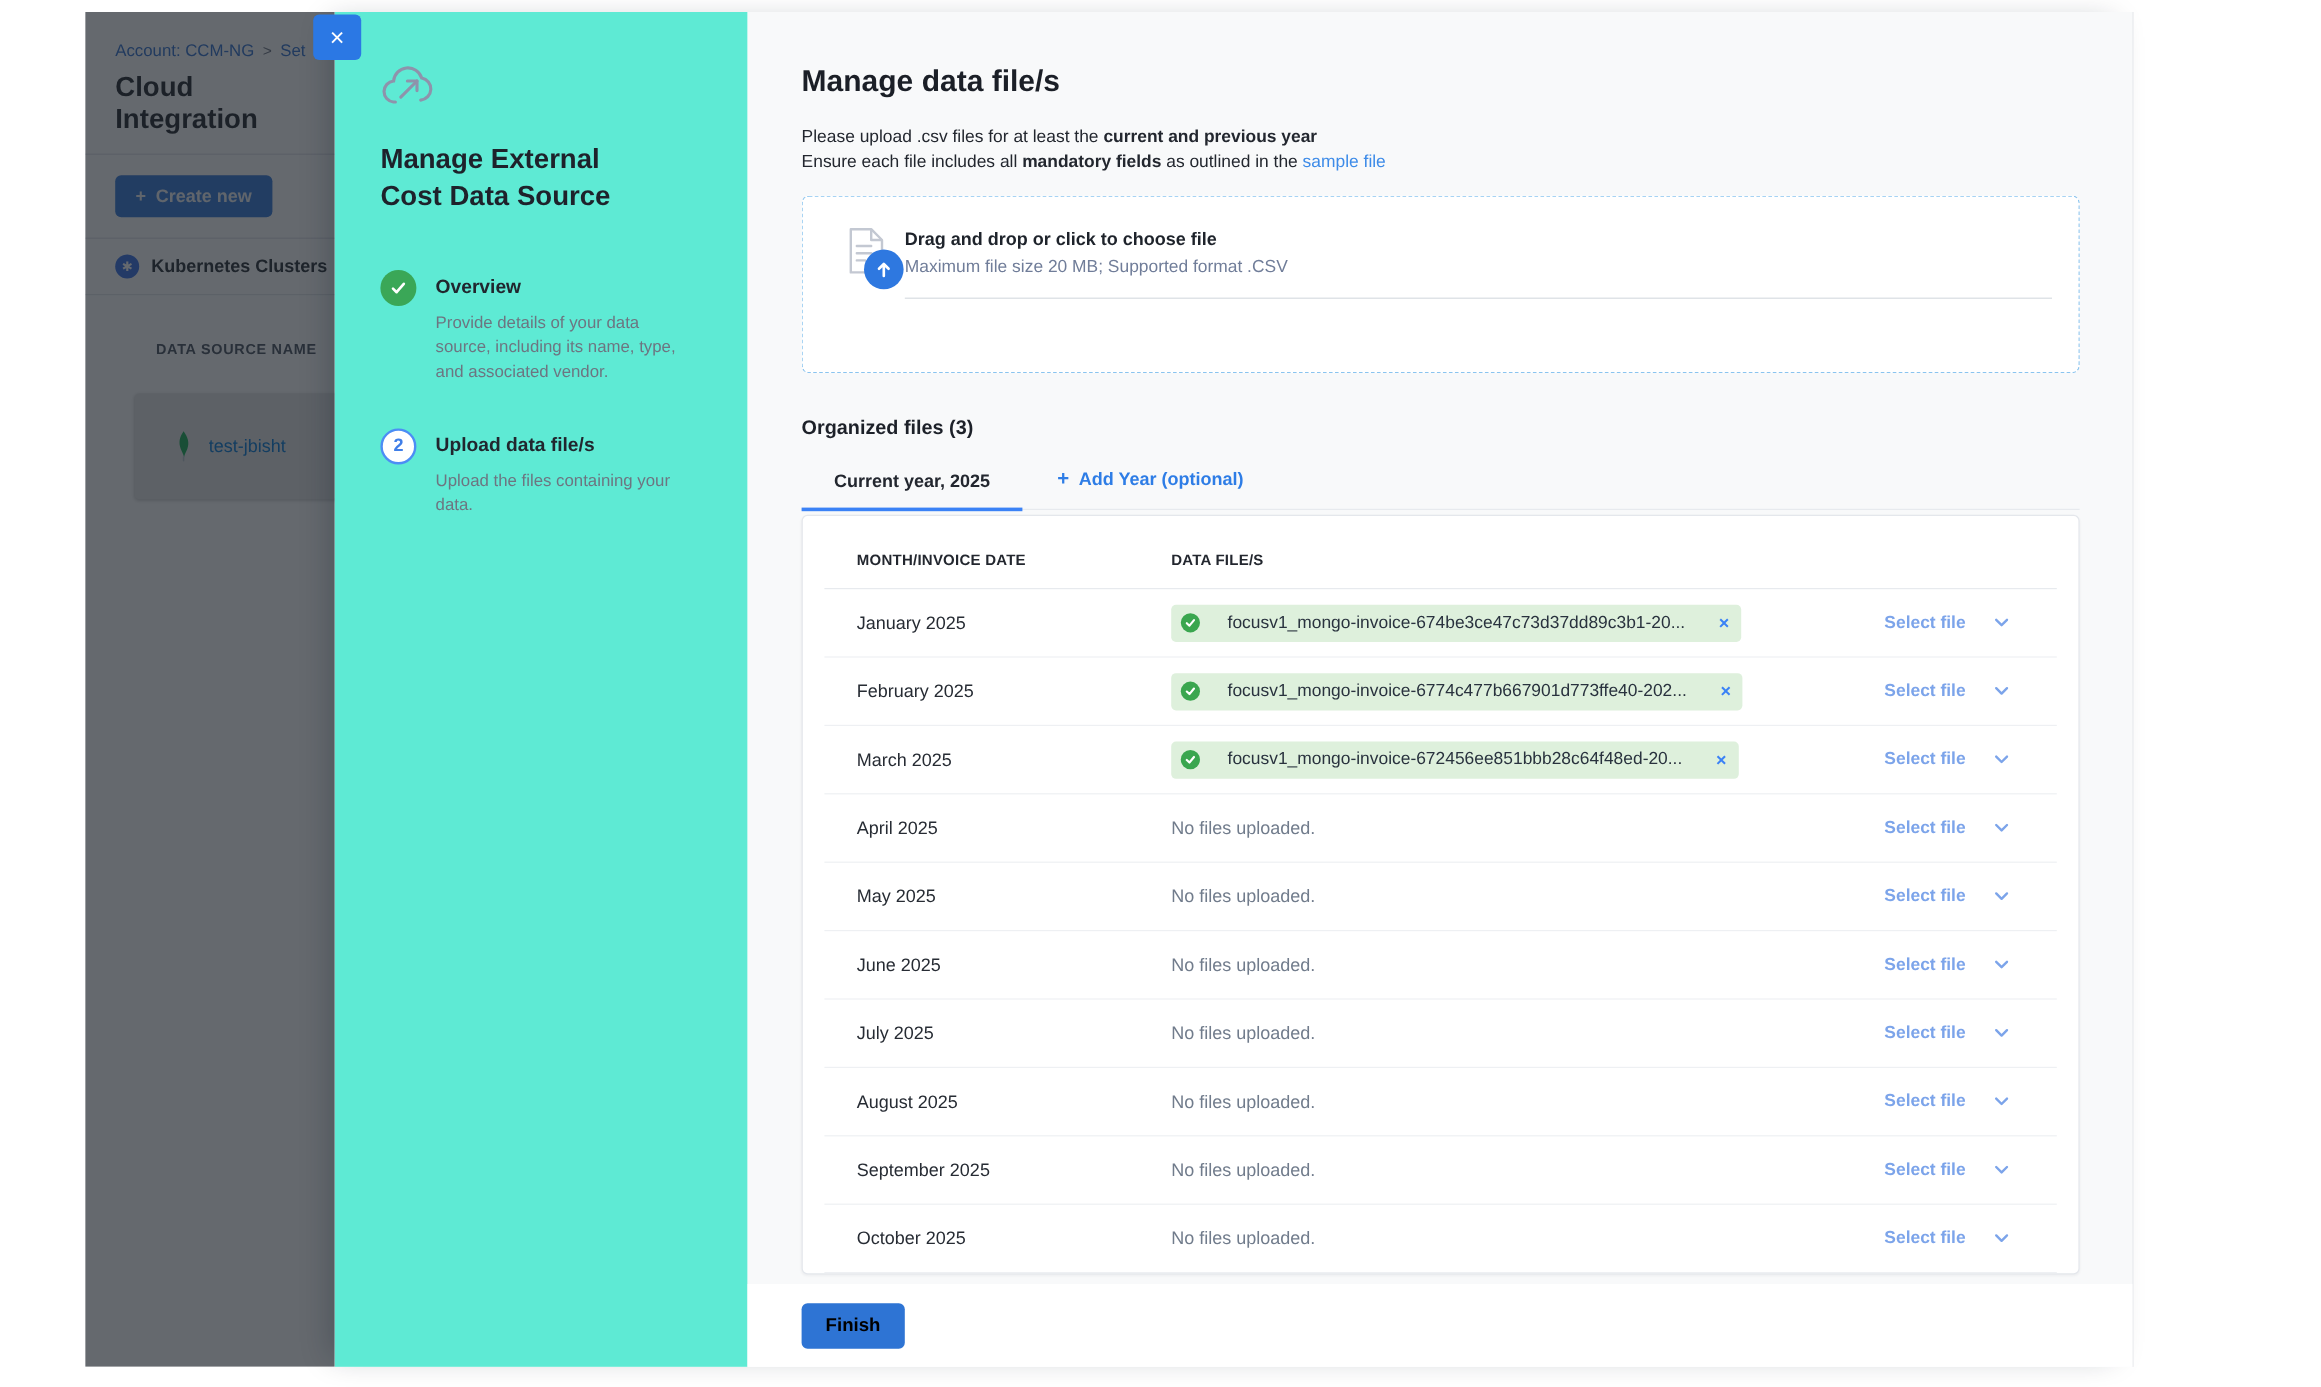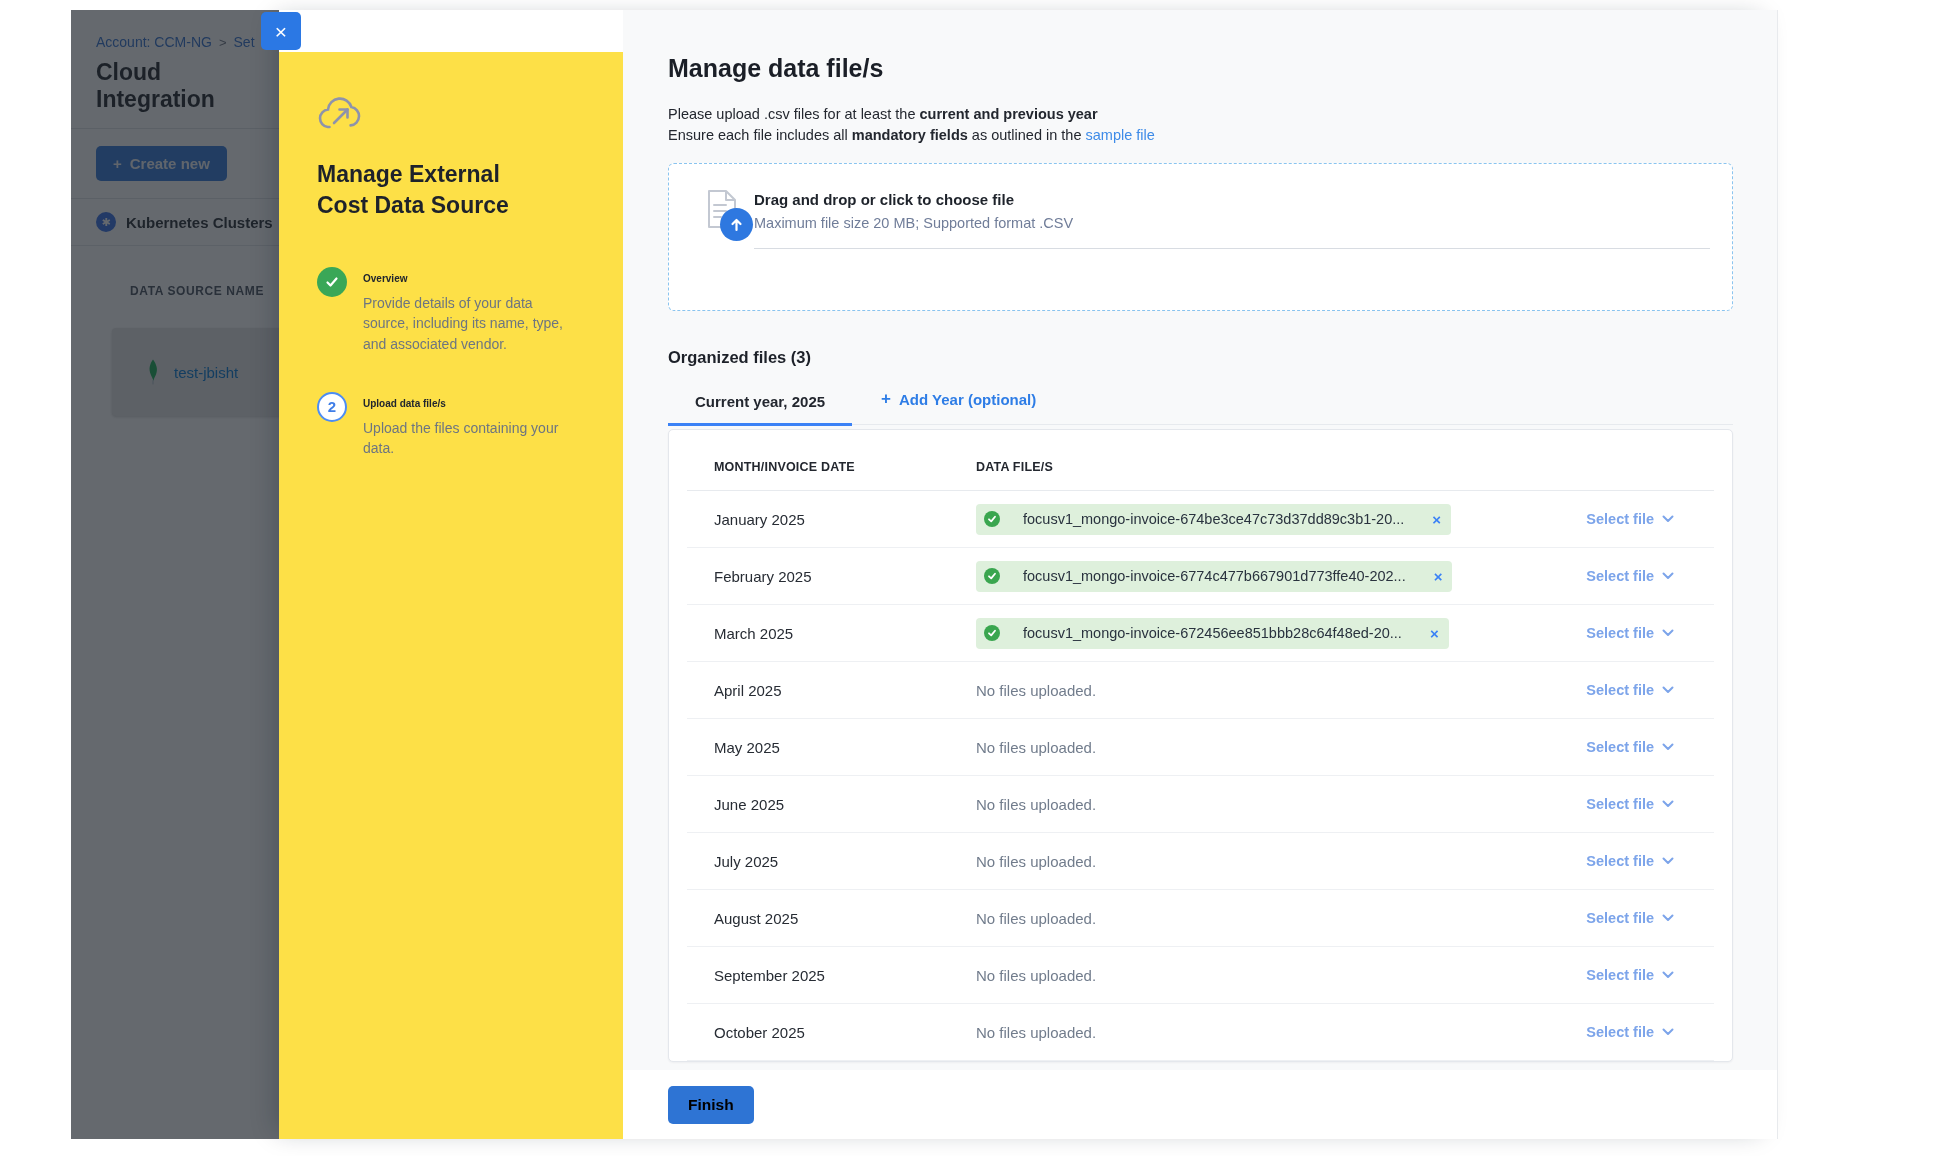--- a/index.html
+++ b/index.html
@@ -30,31 +30,31 @@
   
   .close-btn { position:absolute; left:190px; top:2px; width:40px; height:38px; z-index:20;
     background:#2b78e4; border:none; border-radius:5px; color:#fff; font-size:21px; line-height:1;
     display:flex; align-items:center; justify-content:center; font-family:inherit; cursor:pointer; }
 
   
   .drawer { flex:1; display:flex; min-width:0; position:relative; z-index:8;
     box-shadow:-10px 0 24px -8px rgba(16,24,40,.28); }
 
   
-  .stepper { width:344px; flex-shrink:0; background:#fde047; padding:45px 28px 0 38px;margin-top:42px; }
+  .stepper { width:344px; flex-shrink:0; background:#5eead4; padding:45px 28px 0 38px; }
   .cloud-icon { display:block; }
   .st-title { margin-top:24px; width:235px; font-size:23px; line-height:31px; font-weight:700; color:#1e222b; }
   .step { display:flex; gap:16px; cursor:pointer; }
   .step-1 { margin-top:46px; }
   .step-2 { margin-top:38px; }
   .step-circle { width:30px; height:30px; border-radius:50%; flex-shrink:0;
     display:flex; align-items:center; justify-content:center; }
   .circle-done { background:#3aa757; }
   .circle-active { background:#fff; border:2px solid #4c8df5; color:#3f7ee8; font-size:15px; font-weight:600; }
-  .step-label { padding-top:6px; font-size:10px; font-weight:700; color:#21262e; }
+  .step-label { padding-top:6px; font-size:16px; font-weight:700; color:#21262e; }
   .step-desc { margin-top:9px; width:214px; font-size:14px; line-height:1.45; color:#6d7581; }
 
   
   .main { flex:1; min-width:0; background:#f8f9fa; display:flex; flex-direction:column;
     border-right:1px solid #e8eaed; }
   .content { flex:1; min-height:0; padding:44px 44px 0 45px; overflow:hidden; }
   .m-title { font-size:25px; font-weight:700; color:#1b1f27; }
   .m-instr { margin-top:21px; font-size:14.5px; line-height:21px; color:#23272f; }
   .m-instr b { font-weight:700; }
   .link { color:#3d8be8; cursor:pointer; }
@@ -88,21 +88,21 @@
   .col-file { flex:1; min-width:0; }
   .col-select { width:175px; flex-shrink:0; display:flex; justify-content:flex-end; padding-right:40px; }
   .row { display:flex; align-items:center; height:57px; border-bottom:1px solid #eef0f3;
     font-size:15px; color:#272c34; }
   .empty-text { color:#717c8c; }
   .chip { display:inline-flex; align-items:center; gap:23px; background:#def0dc; border-radius:4px;
     padding:7px 10px 7px 8px; font-size:14.5px; color:#29323e; }
   .chip-check { width:16px; height:16px; border-radius:50%; background:#3aa64f; flex-shrink:0;
     display:flex; align-items:center; justify-content:center; }
   .chip-x { color:#3b82f6; font-size:15px; font-weight:600; margin-left:5px; cursor:pointer; }
-  .select-btn { display:flex; align-items:center; gap:8px; color:#7ca4ea; font-size:14.5px;
+  .select-btn { display:flex; align-items:center; gap:24px; color:#7ca4ea; font-size:14.5px;
     font-weight:600; cursor:pointer; white-space:nowrap; }
 
   .footer { height:69px; background:#fff; display:flex; align-items:center; padding-left:45px; flex-shrink:0; }
   .finish-btn { background:#2e74d4; color:#000000; border:none; border-radius:5px; padding:10px 20px;
     font-size:15.5px; font-weight:700; font-family:inherit; cursor:pointer; }
 </style>
 </head>
 <body>
 
 <div class="window">

